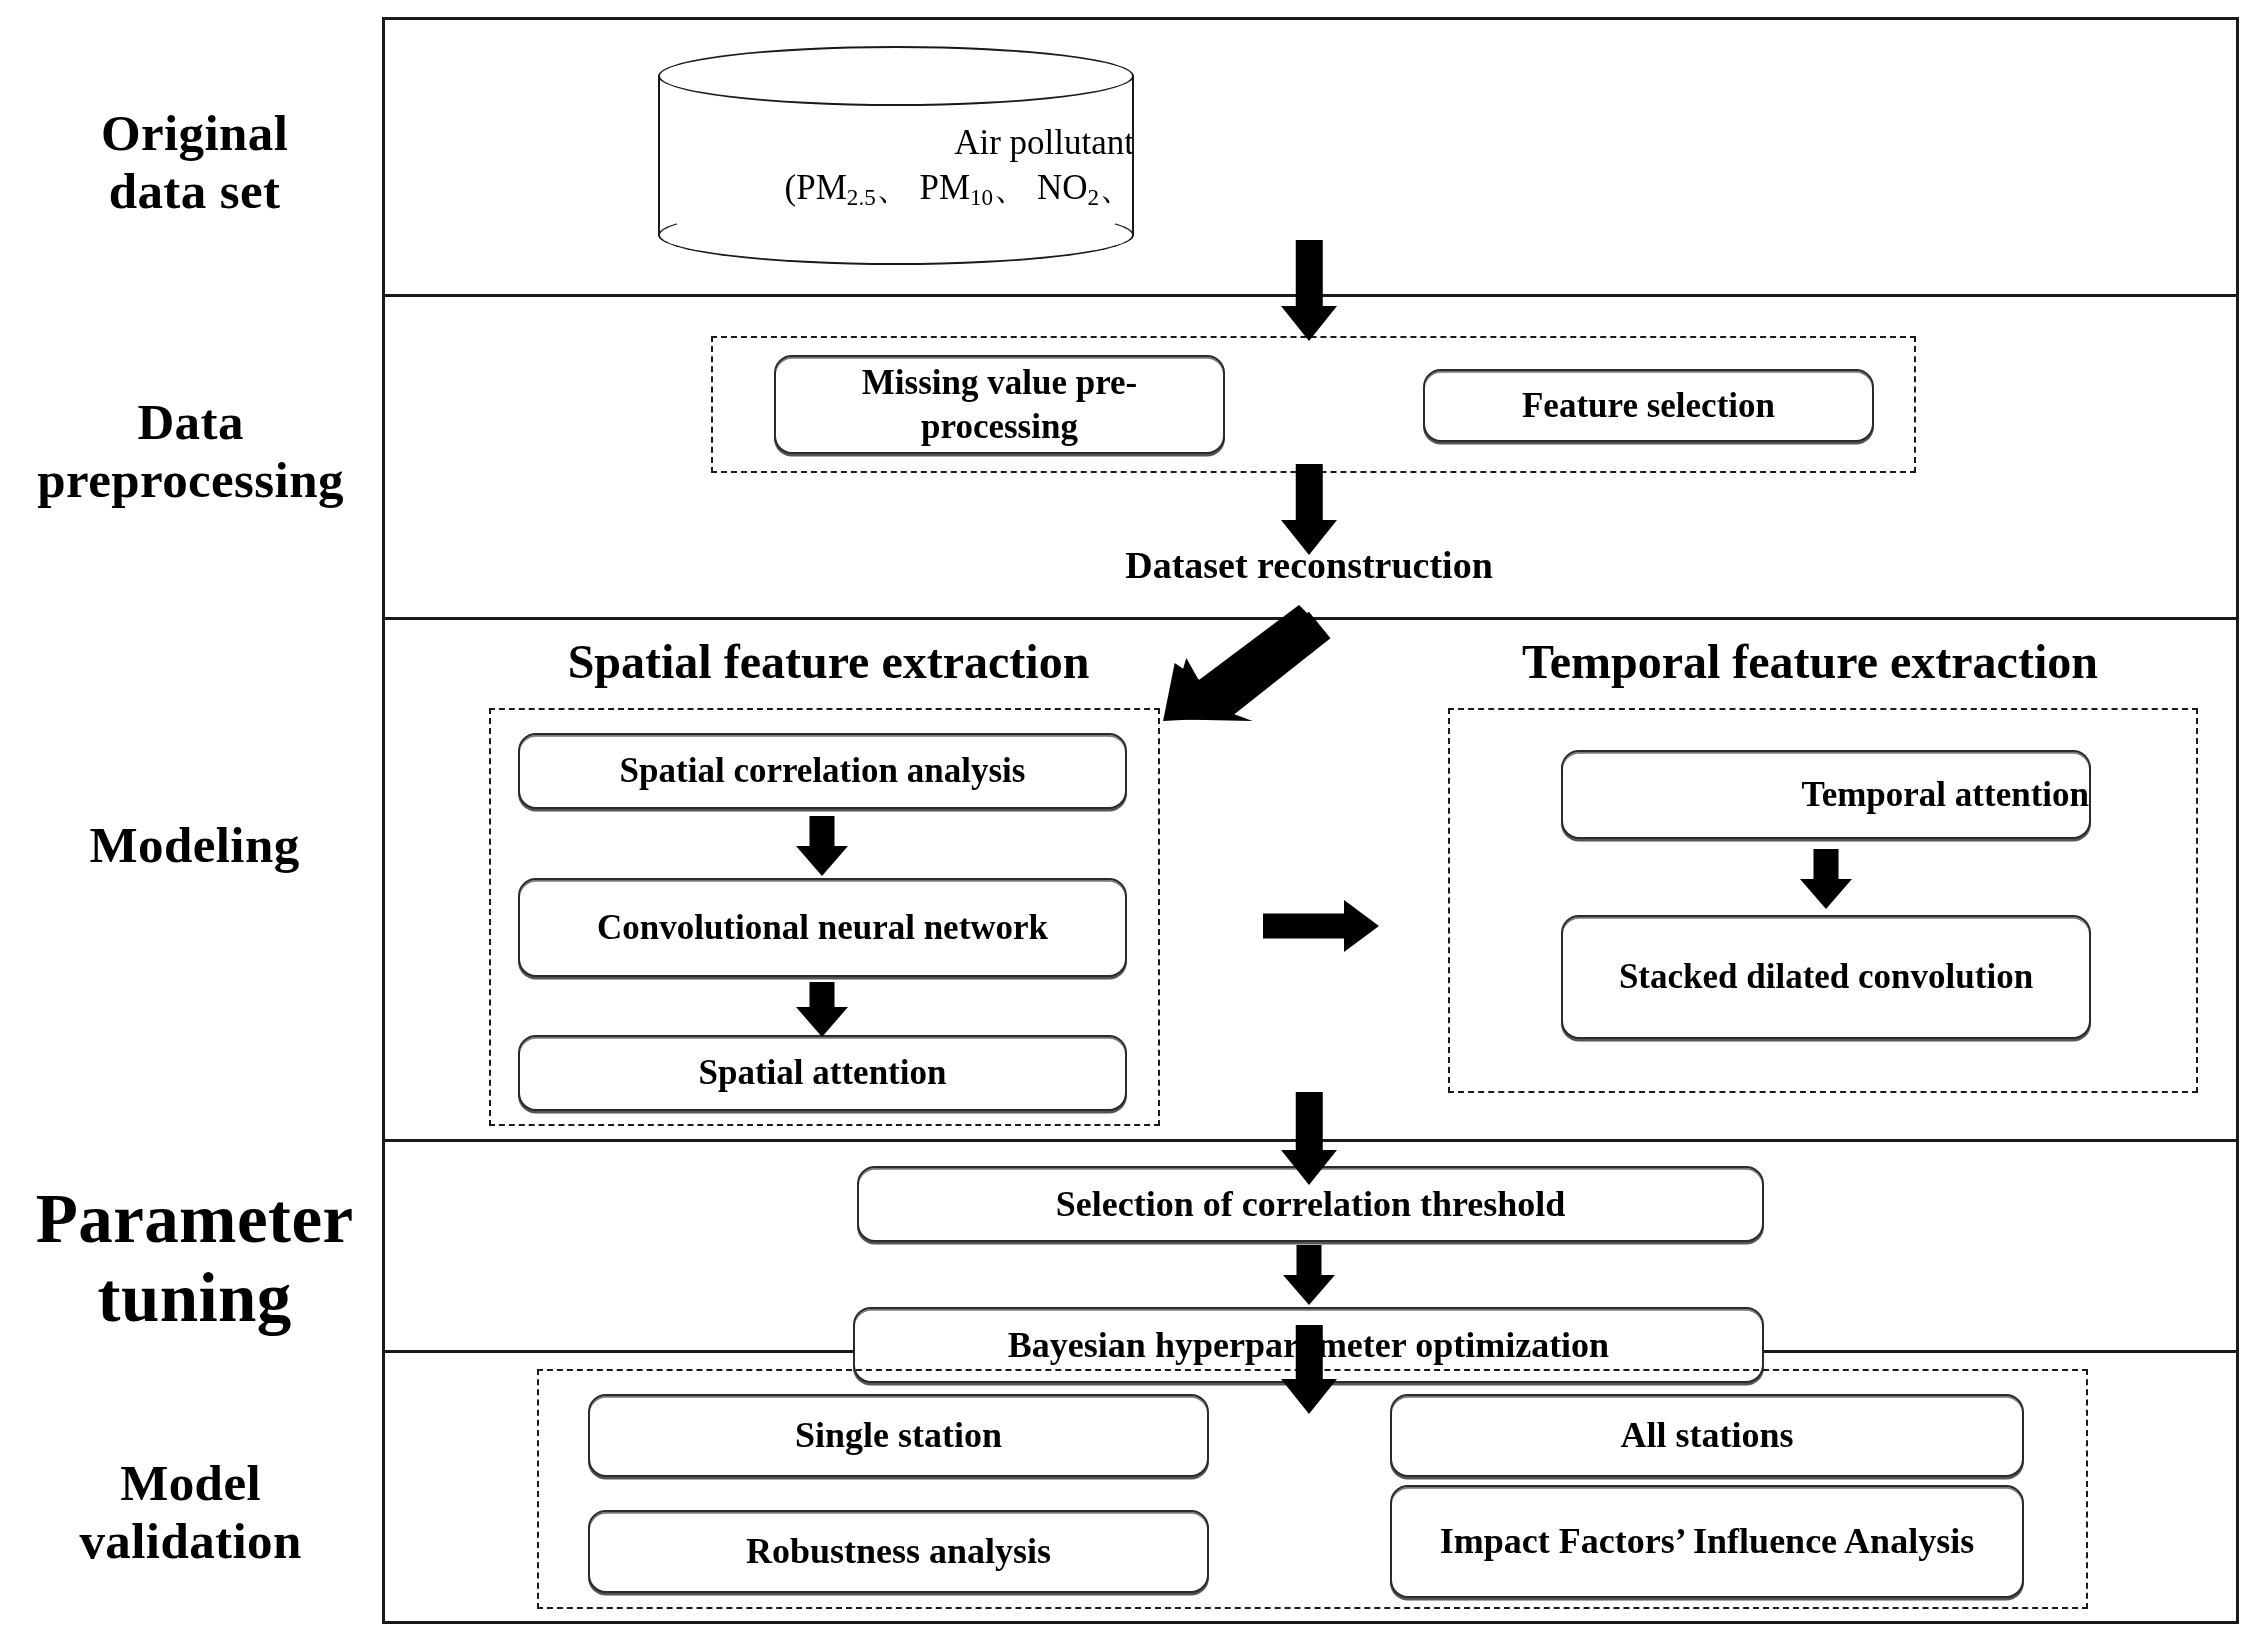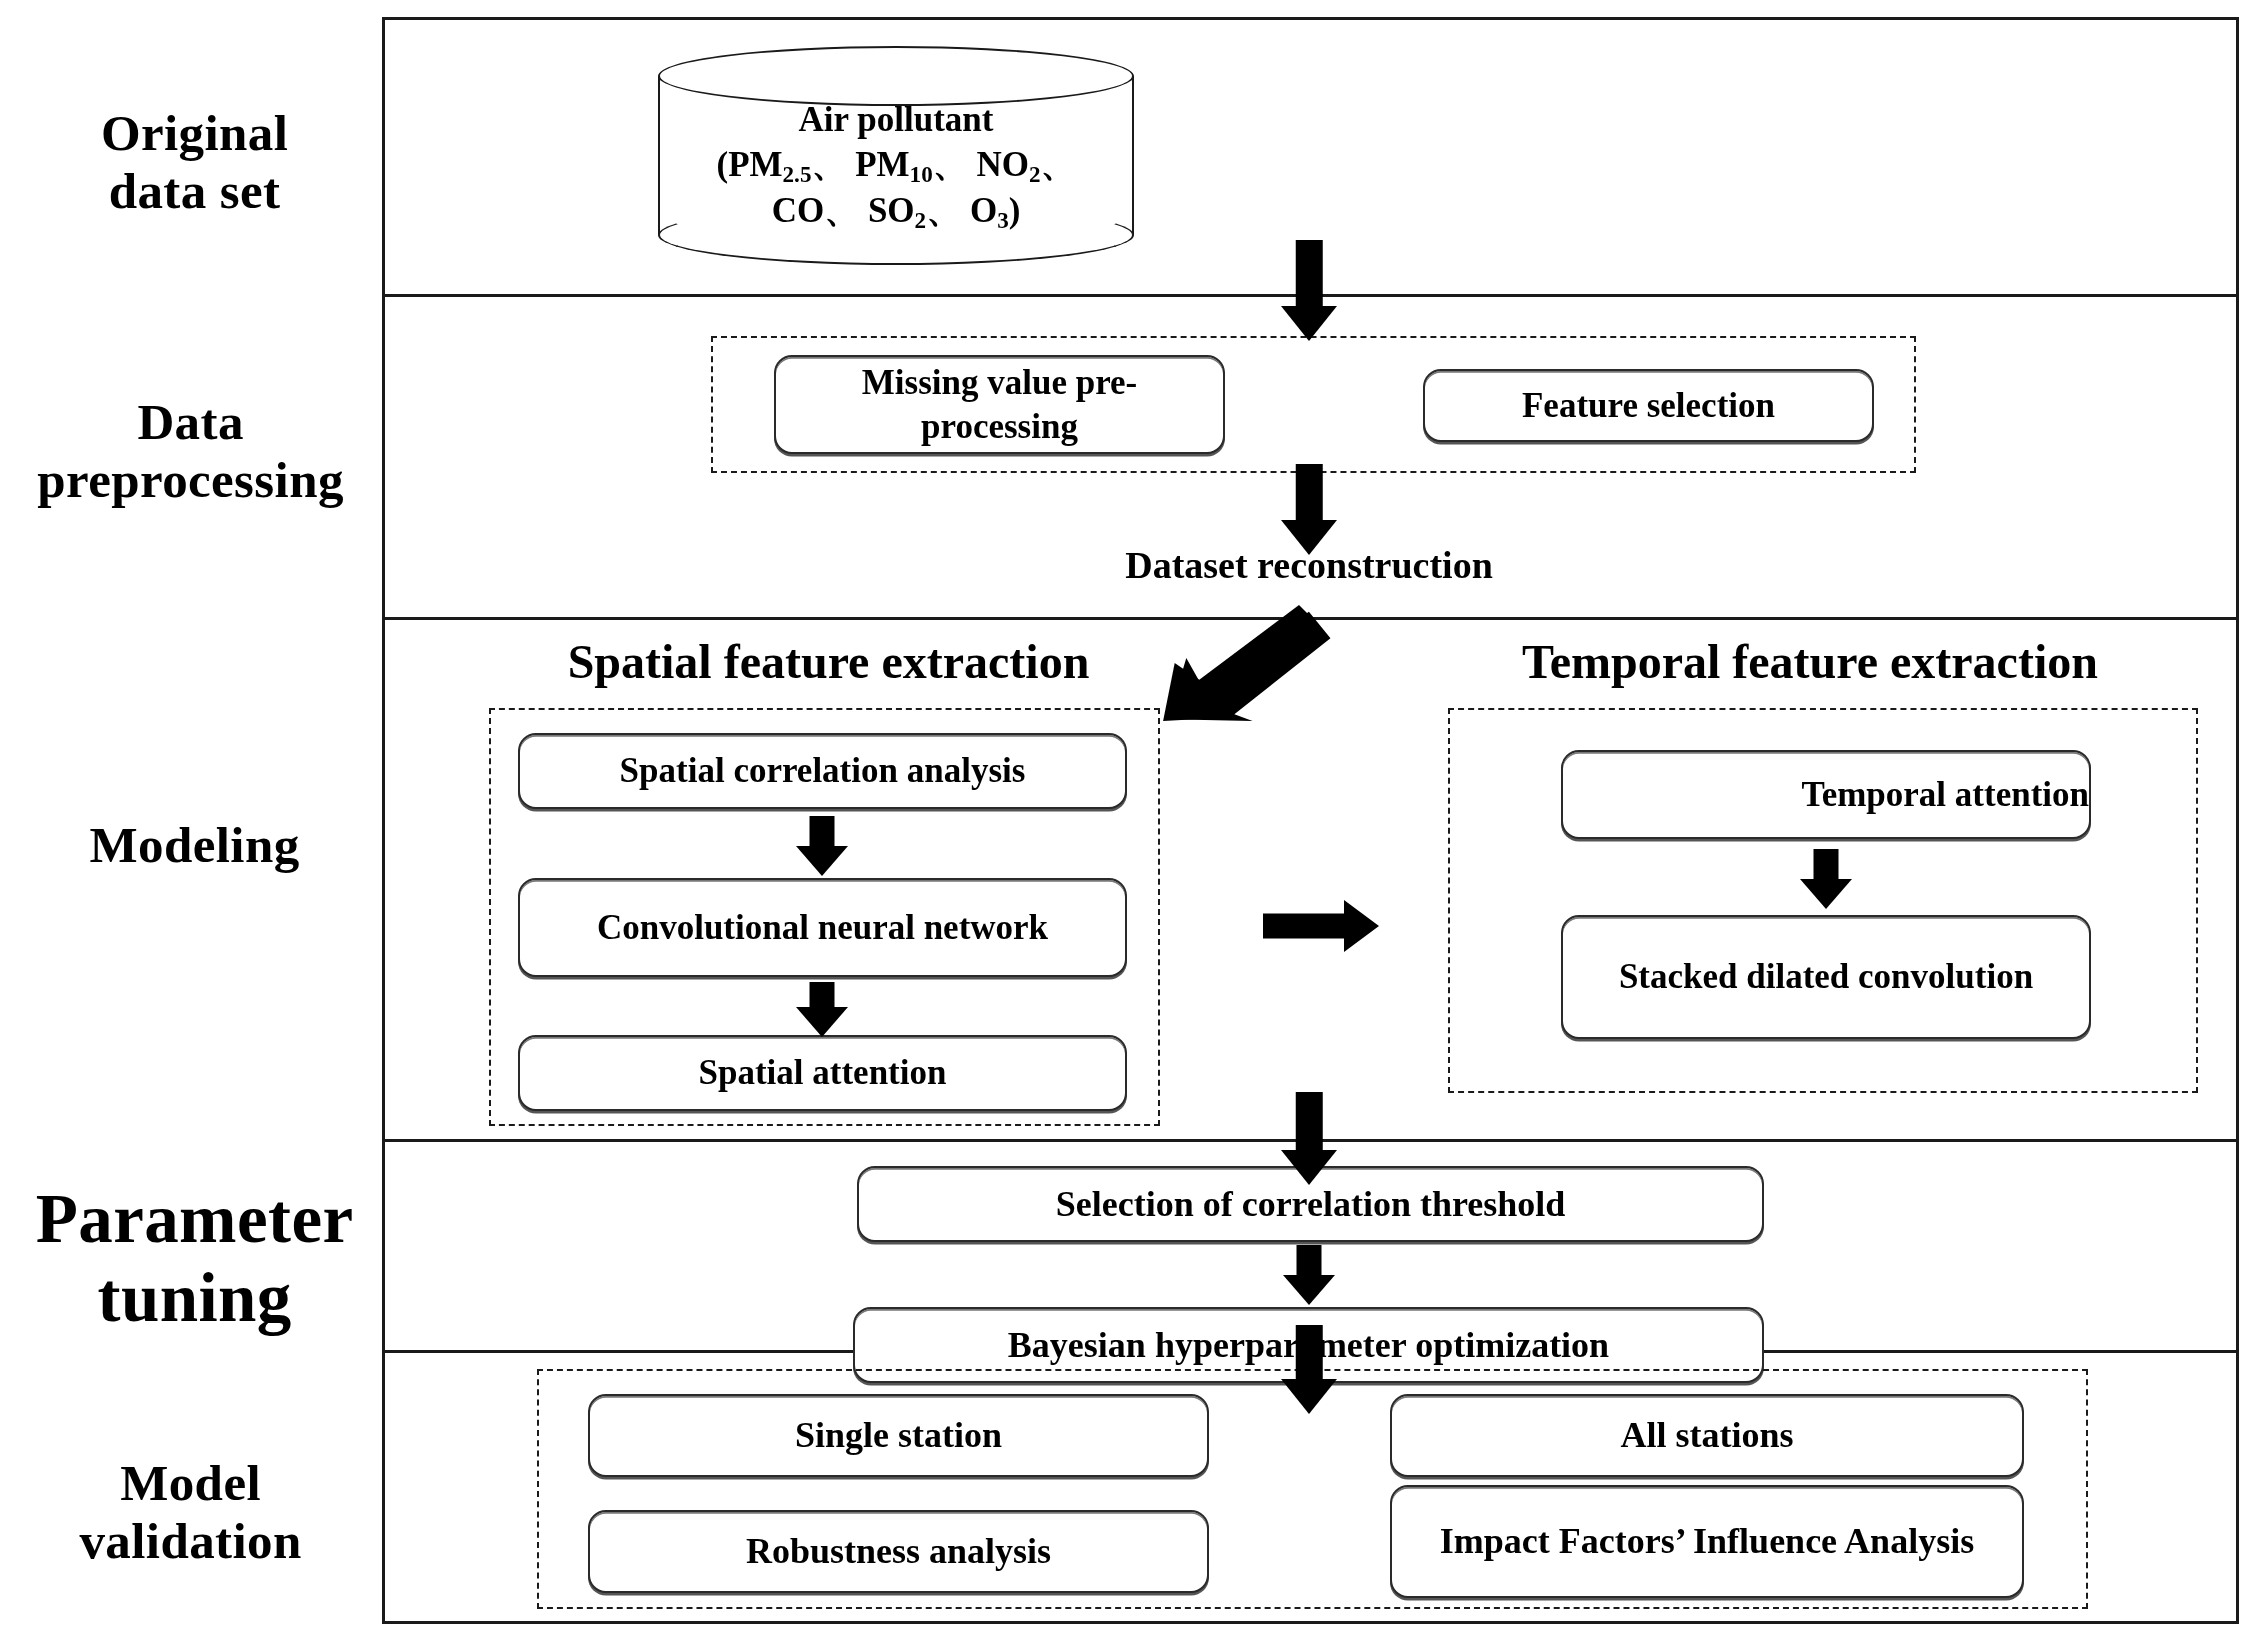--- a/index.html
+++ b/index.html
@@ -72,22 +72,22 @@
     box-sizing: border-box;
     background: #fff;
   }
   .cyl-top { top: 0; }
   .cyl-bottom { bottom: 0; border-top-color: transparent; background: transparent; }
   .cyl-text {
     position: absolute;
     left: 0; right: 0;
     top: 50%;
     transform: translateY(-50%);
-    text-align: center;
-    font-weight: bold;
+    text-align: right;
+    font-weight: normal;
     color: #000;
     line-height: 1.3;
     z-index: 3;
   }
   .cyl-text sub { font-size: 0.66em; vertical-align: baseline; position: relative; top: 0.28em; }
 
   
   .pbox {
     position: absolute;
     border: 2.5px solid #2a2a2a;
@@ -206,23 +206,20 @@
 
   <div class="cylinder" style="left:658px; top:46px; width:476px; height:219px;">
     <div class="cyl-body"></div>
     <div class="cyl-bottom"></div>
     <div class="cyl-top"></div>
     <div class="cyl-text" style="font-size:35px; padding-top:18px;">
       <div>Air pollutant</div>
       <div>
         <span>(PM</span><sub>2.5</sub><span>、 PM</span><sub>10</sub><span>、 NO</span><sub>2</sub><span>、</span>
       </div>
-      <div>
-        <span>CO、 SO</span><sub>2</sub><span>、 O</span><sub>3</sub><span>)</span>
-      </div>
     </div>
   </div>
 
 
   <div class="arrow-down" style="left:1281px; top:240px; width:56px; height:101px;">
     <div class="shaft" style="width:26.5px; height:68px;"></div>
     <div class="head"></div>
   </div>
 
   <div class="dashgroup" style="left:711px; top:336px; width:1205px; height:137px;"></div>

